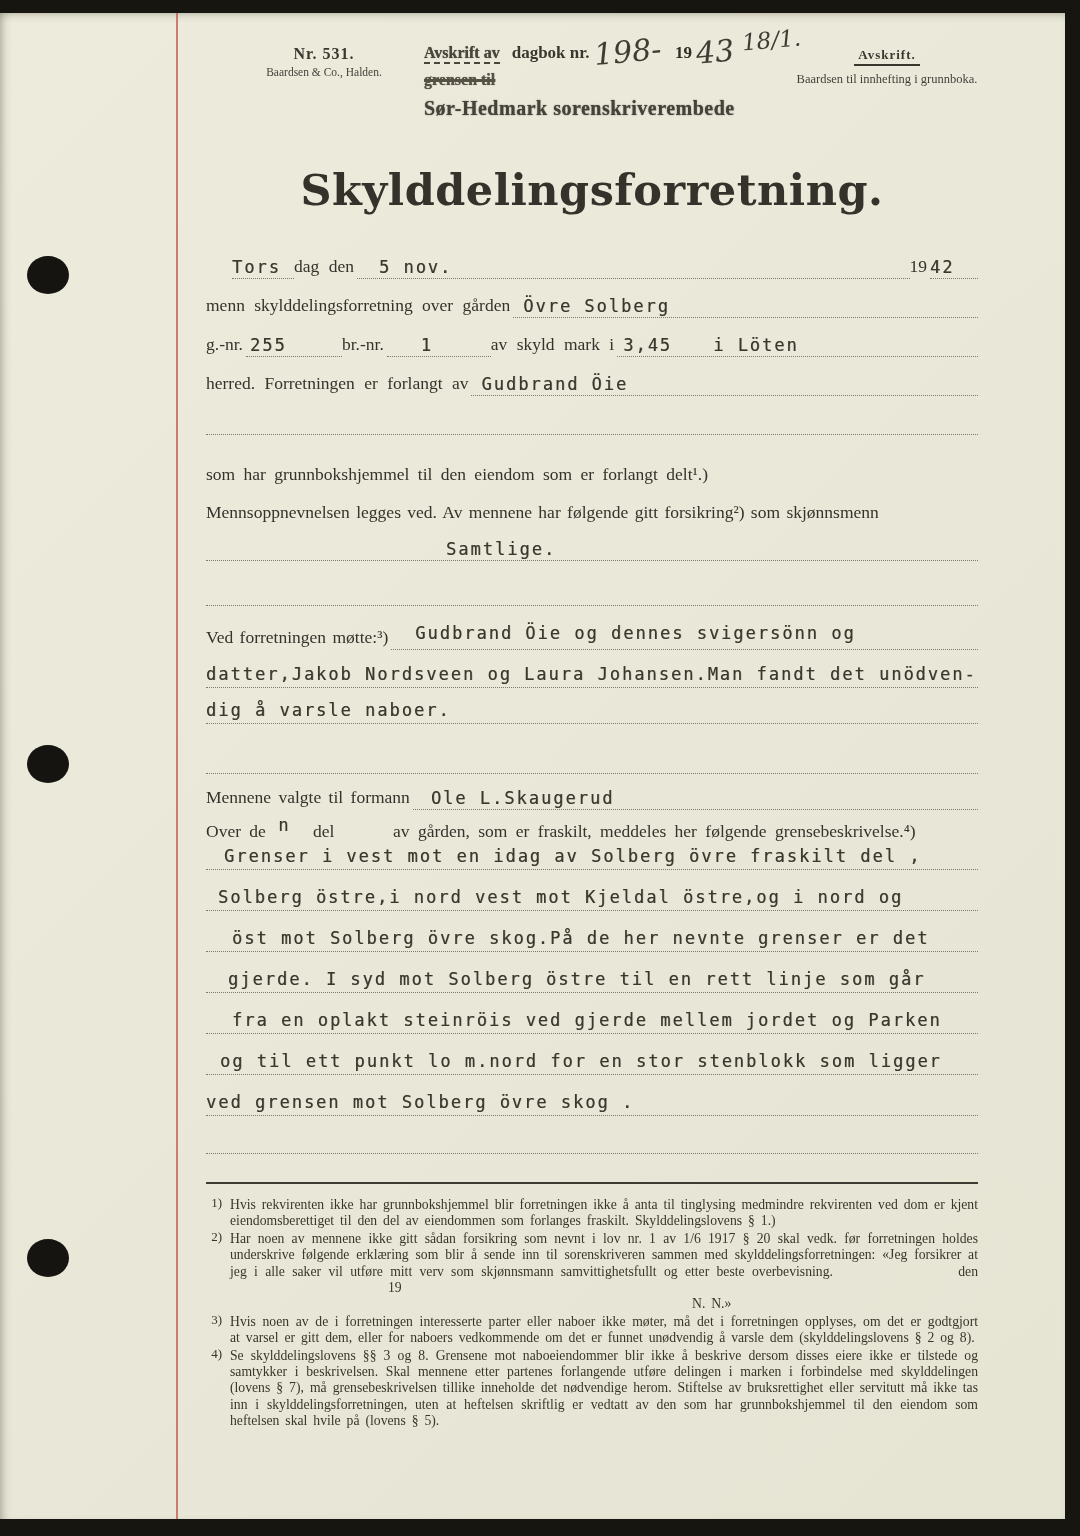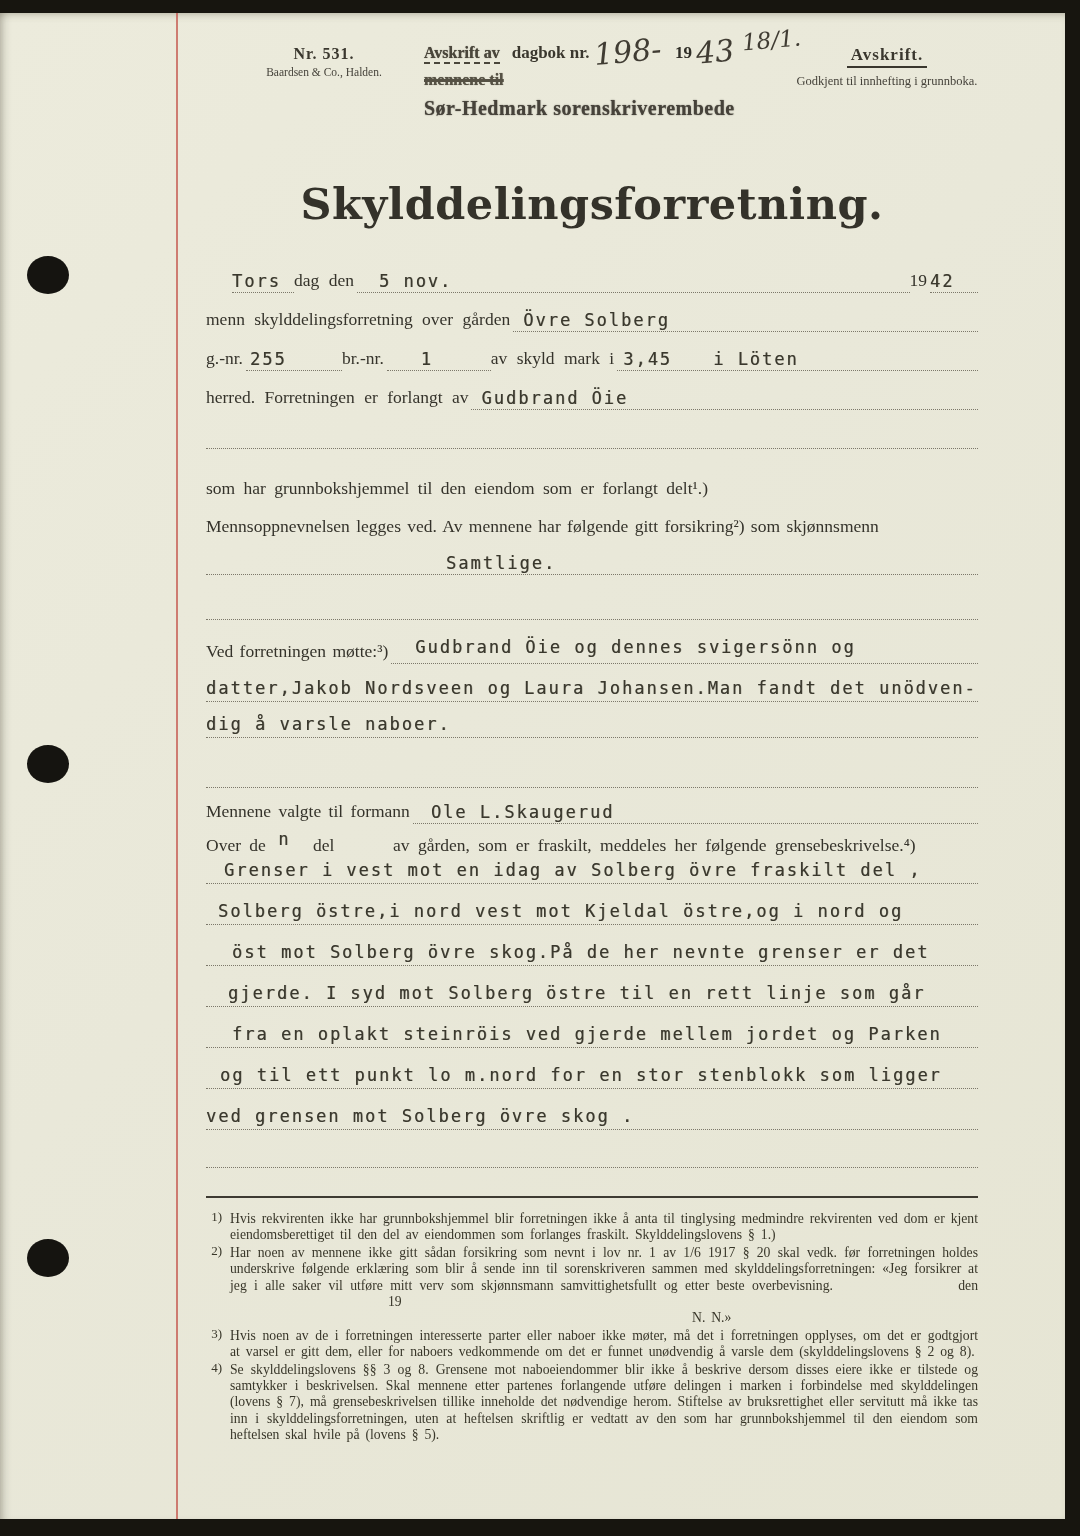--- a/index.html
+++ b/index.html
@@ -22,25 +22,25 @@
   .stamp { position:absolute; left:218px; top:10px; width:330px; color:#4a463b; }
   .stamp-row { white-space:nowrap; }
   .stamp-av { font-weight:bold; font-size:16px; border-bottom:2px dashed #4a463b; padding-bottom:1px; text-shadow:0 0 .8px #4a463b; }
   .stamp-dagbok { font-weight:bold; font-size:17px; color:#3a372e; margin-left:8px; }
   .hw { display:inline-block; font-family:"DejaVu Serif", serif; font-style:italic; font-size:30px; color:#403c33; transform:rotate(-5deg); line-height:1; vertical-align:-4px; }
   .hw-date { font-size:23px; position:relative; top:-14px; margin-left:4px; }
   .year19 { font-weight:bold; font-size:17px; color:#2f2d26; margin-left:10px; }
   .stamp-strike { display:inline-block; margin-top:4px; font-weight:bold; font-size:16px; color:#555144; text-decoration:line-through; text-decoration-thickness:2.5px; text-shadow:0 0 .8px #555144; }
   .office-stamp { margin-top:8px; font-weight:bold; font-size:20px; letter-spacing:.5px; color:#46423a; text-shadow:0 0 1.2px rgba(70,66,58,.9); white-space:nowrap; }
   .copy-note { position:absolute; left:585px; top:18px; width:192px; text-align:center; }
-  .copy-title { font-weight:bold; font-size:17px; letter-spacing:1px; border-bottom:2px solid #3a372e; display:inline-block; padding:0 4px 1px; color:#3a372e; }
+  .copy-title { font-weight:bold; font-size:13px; letter-spacing:1px; border-bottom:2px solid #3a372e; display:inline-block; padding:0 4px 1px; color:#3a372e; }
   .copy-sub { font-size:12.5px; margin-top:6px; color:#45423a; white-space:nowrap; }
 
   
-  .doc-title { margin-top:40px; text-align:center; font-family:"DejaVu Serif", serif; font-size:43px; font-weight:600; letter-spacing:.5px; color:#34322a; }
+  .doc-title { margin-top:26px; text-align:center; font-family:"DejaVu Serif", serif; font-size:43px; font-weight:600; letter-spacing:.5px; color:#34322a; }
 
   
   .fl { display:flex; align-items:flex-end; font-size:17.5px; word-spacing:5px; color:#35332b; }
   .fl .p { white-space:nowrap; padding:0 3px 2px 0; }
   .fill { flex:1; border-bottom:1.5px dotted #7c786a; position:relative; align-self:stretch; }
   .fill.fx { flex:none; }
   .t { font-family:"DejaVu Sans Mono", monospace; font-size:17px; letter-spacing:2px; word-spacing:0; color:#3a382d; text-shadow:.5px .3px .5px rgba(58,56,45,.55); white-space:nowrap; }
   .fill .t { position:absolute; bottom:1px; left:10px; }
   .para { font-size:17.5px; word-spacing:4px; line-height:26px; color:#35332b; }
   .tl { border-bottom:1.5px dotted #7c786a; display:flex; align-items:flex-end; padding-bottom:3px; }
@@ -75,26 +75,26 @@
         </div>
         <div class="stamp">
           <div class="stamp-row">
             <span class="stamp-av">Avskrift av</span>
             <span class="stamp-dagbok">dagbok nr.</span>
             <span class="hw">198-</span>
             <span class="year19">19</span>
             <span class="hw">43</span>
             <span class="hw hw-date">18/1.</span>
           </div>
-          <span class="stamp-strike">mennene til</span>
+          <span class="stamp-strike">grensen til</span>
           <div class="office-stamp">Sør-Hedmark sorenskriverembede</div>
         </div>
         <div class="copy-note">
           <div><span class="copy-title">Avskrift.</span></div>
-          <div class="copy-sub">Godkjent til innhefting i grunnboka.</div>
+          <div class="copy-sub">Baardsen til innhefting i grunnboka.</div>
         </div>
       </div>
 
       <div class="doc-title">Skylddelingsforretning.</div>
 
       <div class="fl" style="height:40px; margin-top:24px;">
         <span class="p" style="width:26px;"></span>
         <span class="fill fx" style="width:62px;">
             <span class="t" style="left:0;">Tors</span>
           </span>

